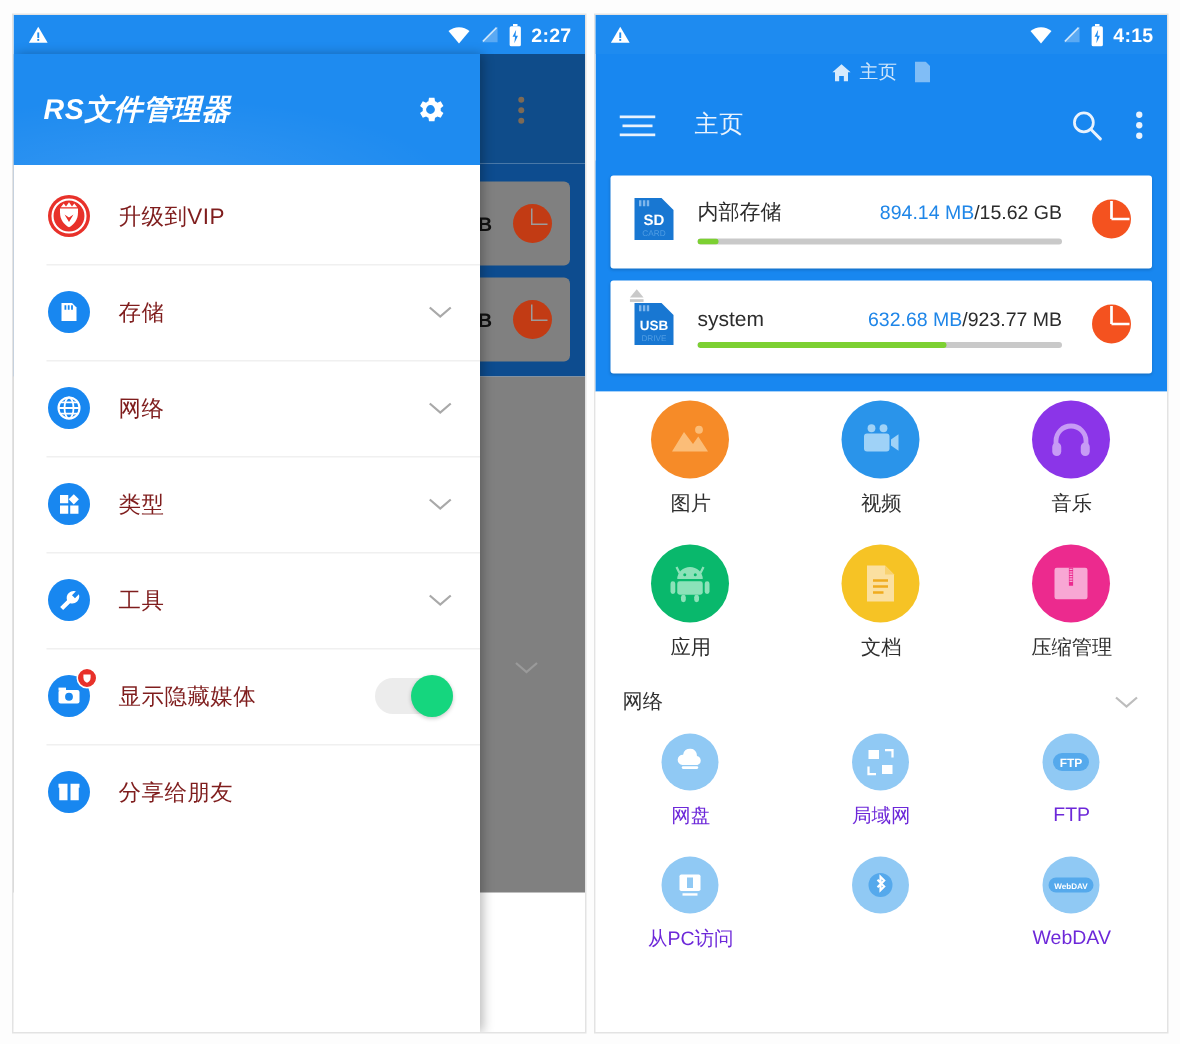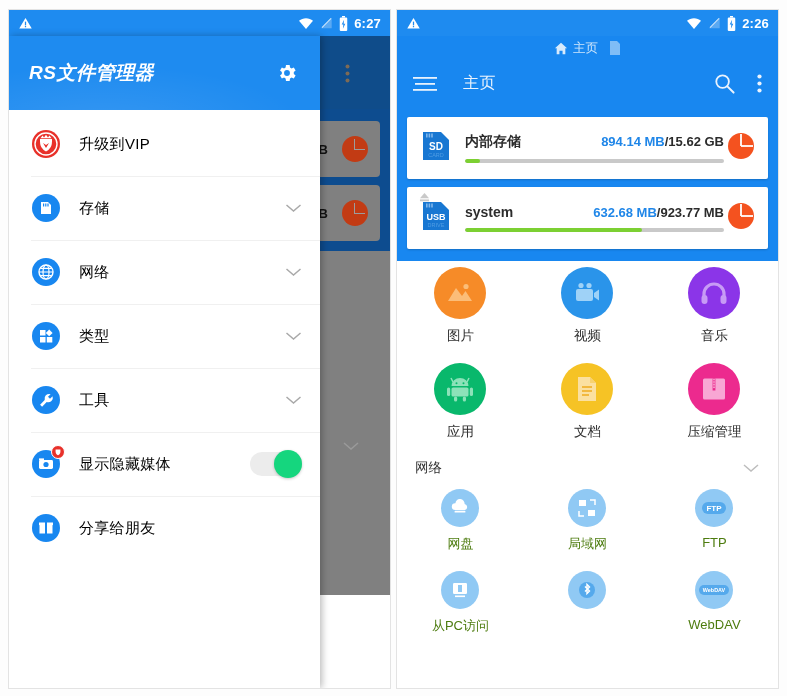--- a/index.html
+++ b/index.html
@@ -73,21 +73,21 @@
   .drawer-list { flex: 1; overflow: hidden; padding-top: 2px; }
   .d-item {
     height: 64px; display: flex; align-items: center;
     padding: 0 18px 0 22px; position: relative;
   }
   .d-item + .d-item::before {
     content:""; position:absolute; left:22px; right:0; top:0;
     height:1px; background:#f0f0f0;
   }
   .d-ico { width: 30px; height: 30px; flex: 0 0 30px; position: relative; }
-  .d-lbl { font-size: 15px; color: #000000; margin-left: 18px; letter-spacing:.3px;}
+  .d-lbl { font-size: 15px; color: #7f1d1d; margin-left: 18px; letter-spacing:.3px;}
   .d-chev { margin-left: auto; }
   .badge {
     position: absolute; right: -4px; top: -4px; width: 14px; height: 14px;
     background: #e8312a; border-radius: 50%; border: 1.5px solid #fff;
     display:flex; align-items:center; justify-content:center;
   }
   .toggle {
     margin-left: auto; width: 52px; height: 24px; border-radius: 12px;
     background: #ececec; position: relative;
   }
@@ -111,39 +111,39 @@
   .r-actions { margin-left: auto; display: flex; align-items: center; gap: 22px; }
 
   .r-cards { background: #1887f0; padding: 2px 10px 12px; }
   .card {
     background: #ffffff; border-radius: 2px; height: 62px;
     display: flex; align-items: center; padding: 0 12px; position: relative;
     margin-top: 8px; box-shadow: 0 1px 2px rgba(0,0,0,.18);
   }
   .card .eject { position: absolute; left: 12px; top: 5px; }
   .card-ico { flex: 0 0 34px; }
-  .card-body { flex: 1; margin-left: 12px; margin-right: 2px; font-weight: bold; }
+  .card-body { flex: 1; margin-left: 12px; margin-right: 18px; }
   .card-row { display: flex; align-items: baseline; }
   .card-name { font-size: 14px; color: #2c2c2c; }
   .card-size { margin-left: auto; font-size: 13px; color: #2b2b2b; }
   .card-size .used { color: #1f86e8; }
   .bar { height: 4px; background: #c9c9c9; border-radius: 2px; margin-top: 8px; position: relative; overflow: hidden;}
   .bar > i { position: absolute; left: 0; top: 0; bottom: 0; background: #7cd032; border-radius: 2px; }
   .card-pie { flex: 0 0 30px; }
 
   .r-body { background: #fff; }
   .grid { display: flex; flex-wrap: wrap; }
   .cell { width: 33.333%; text-align: center; padding: 6px 0 12px; }
   .cell-circ {
     width: 52px; height: 52px; border-radius: 50%; margin: 0 auto 8px;
     display: flex; align-items: center; justify-content: center;
   }
   .cell-circ.sm { width: 38px; height: 38px; }
   .cell-lbl { font-size: 13.5px; color: #2f2f2f; }
-  .cell-lbl.sm { font-size: 13px; color: #4d7c0f; }
+  .cell-lbl.sm { font-size: 13px; color: #6d28d9; }
   .sec-head {
     display: flex; align-items: center; padding: 6px 18px 0 18px;
   }
   .sec-title { font-size: 13.5px; color: #333; }
   .sec-chev { margin-left: auto; }
 </style>
 </head>
 <body>
 
 <div class="stage">
@@ -164,21 +164,21 @@
         </svg>
         <svg class="ic" width="13" height="14" viewBox="0 0 20 20">
           <path fill="#5aa9f3" d="M18 2 L18 18 L2 18 Z"></path>
           <path stroke="#cfe6fb" stroke-width="1.6" d="M3 17 L17 3"></path>
         </svg>
         <svg class="ic" width="9" height="15" viewBox="0 0 12 20">
           <rect x="4" y="0" width="4" height="2" fill="#fff"></rect>
           <rect x="1" y="2" width="10" height="18" rx="1.5" fill="#fff"></rect>
           <path fill="#1e8bf0" d="M6.8 5 L3.6 11.4 H5.8 L5.2 17 L8.4 10.4 H6.2 Z"></path>
         </svg>
-        <span class="sb-time">6:27</span>
+        <span class="sb-time">2:27</span>
       </div>
     </div>
 
     <div class="dim-bg">
       <div class="dim-header">
         <svg class="dim-kebab" width="5" height="19" viewBox="0 0 5 19">
           <circle cx="2.5" cy="2.5" r="2" fill="#7d6a55"></circle>
           <circle cx="2.5" cy="9.5" r="2" fill="#7d6a55"></circle>
           <circle cx="2.5" cy="16.5" r="2" fill="#7d6a55"></circle>
         </svg>
@@ -363,21 +363,21 @@
           </svg>
           <svg class="ic" width="13" height="14" viewBox="0 0 20 20">
             <path fill="#5aa9f3" d="M18 2 L18 18 L2 18 Z"></path>
             <path stroke="#cfe6fb" stroke-width="1.6" d="M3 17 L17 3"></path>
           </svg>
           <svg class="ic" width="9" height="15" viewBox="0 0 12 20">
             <rect x="4" y="0" width="4" height="2" fill="#fff"></rect>
             <rect x="1" y="2" width="10" height="18" rx="1.5" fill="#fff"></rect>
             <path fill="#1e8bf0" d="M6.8 5 L3.6 11.4 H5.8 L5.2 17 L8.4 10.4 H6.2 Z"></path>
           </svg>
-          <span class="sb-time">2:26</span>
+          <span class="sb-time">4:15</span>
         </div>
       </div>
 
       <div class="crumb">
         <svg width="14" height="13" viewBox="0 0 16 15">
           <path fill="#d7eafc" d="M8 1 L15 7.2 H13 V14 H9.8 V10 H6.2 V14 H3 V7.2 H1 Z"></path>
         </svg>
         <span class="crumb-txt">主页</span>
         <svg width="12" height="14" viewBox="0 0 12 14" style="margin-left:6px;opacity:.45">
           <path fill="#ffffff" d="M1 0h7l3 3v11H1z"></path>

